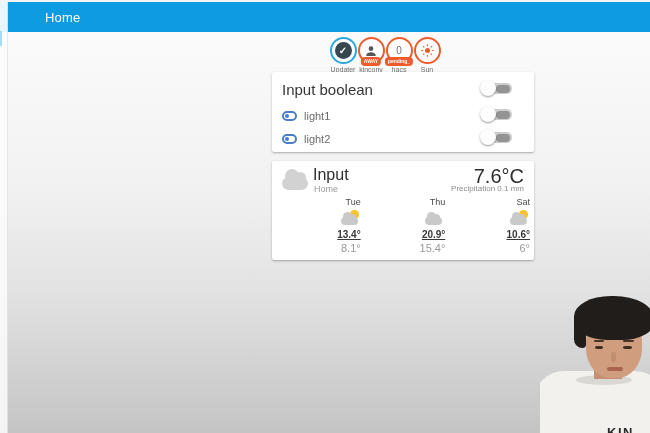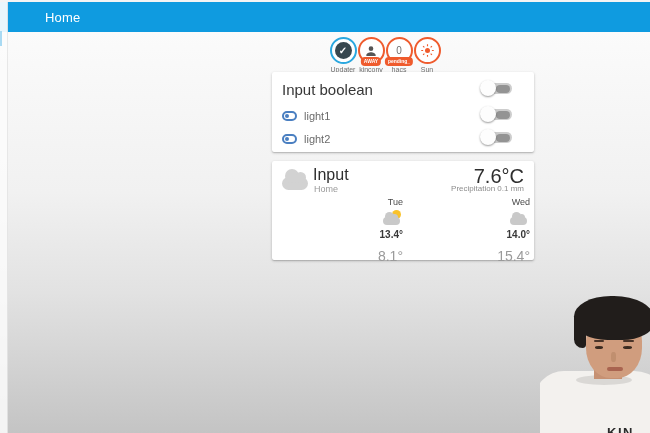--- a/index.html
+++ b/index.html
@@ -60,22 +60,22 @@
   .cloud-lg::after { content:""; position:absolute; left:13px; top:-5px; width:11px; height:11px; border-radius:50%; background:#d2d2d2; }
 
   .forecast { position:absolute; left:4px; right:4px; top:36px; display:flex; }
   .fc-col { flex:1; display:flex; flex-direction:column; align-items:flex-end; }
   .fc-day { font-size:9px; color:#4a4a4a; }
   .fc-icon { position:relative; width:22px; height:16px; margin-top:3px; }
   .sun-dot { position:absolute; right:2px; top:0px; width:9px; height:9px; border-radius:50%; background:#f9c22b; }
   .cloud-sm { position:absolute; left:2px; bottom:1px; width:17px; height:8px; border-radius:5px; background:#c9c9c9; }
   .cloud-sm::before { content:""; position:absolute; left:2px; top:-5px; width:9px; height:9px; border-radius:50%; background:#c9c9c9; }
   .cloud-sm::after { content:""; position:absolute; left:8px; top:-3px; width:7px; height:7px; border-radius:50%; background:#c9c9c9; }
-  .fc-high { margin-top:3px; font-size:10px; font-weight:600; color:#383838; }
-  .fc-low { margin-top:8px; font-size:14px; color:#9a9a9a; }
+  .fc-high { margin-top:3px; font-size:10px; font-weight:600; color:#383838;text-decoration:underline; }
+  .fc-low { margin-top:2px; font-size:11px; color:#9a9a9a; }
 
   
   .person { position:absolute; right:0; bottom:0; width:110px; height:137px; z-index:10; overflow:hidden; }
   .p-shirt { position:absolute; right:-20px; bottom:-10px; width:136px; height:72px; background:#f3f1ee; border-radius:30px 36px 0 0; }
   .p-shadow { position:absolute; right:18px; bottom:48px; width:56px; height:10px; border-radius:50%; background:rgba(0,0,0,.10); }
   .p-neck { position:absolute; right:28px; bottom:54px; width:28px; height:24px; background:#c69173; }
   .p-hand { position:absolute; left:-14px; bottom:-16px; width:46px; height:34px; border-radius:50%; background:#cf9c7d; transform:rotate(25deg); }
   .p-face { position:absolute; right:8px; top:14px; width:56px; height:68px; background:#d09d7e; border-radius:46% 46% 44% 44%; }
   .p-hair { position:absolute; right:-4px; top:0px; width:80px; height:44px; background:#211d1b; border-radius:46% 50% 40% 42%; }
   .p-hair::before { content:""; position:absolute; left:0px; top:22px; width:12px; height:30px; background:#211d1b; border-radius:0 0 4px 10px; }
@@ -173,26 +173,35 @@
       <div class="fc-col">
         <div class="fc-day">Tue</div>
         <div class="fc-icon">
             <i class="sun-dot"></i>
             <i class="cloud-sm"></i>
           </div>
         <div class="fc-high">13.4°</div>
         <div class="fc-low">8.1°</div>
       </div>
       <div class="fc-col">
-        <div class="fc-day">Wed</div>
+        <div class="fc-day">Thu</div>
         <div class="fc-icon">
             <i class="cloud-sm"></i>
           </div>
-        <div class="fc-high">14.0°</div>
+        <div class="fc-high">20.9°</div>
         <div class="fc-low">15.4°</div>
+      </div>
+      <div class="fc-col">
+        <div class="fc-day">Sat</div>
+        <div class="fc-icon">
+            <i class="sun-dot"></i>
+            <i class="cloud-sm"></i>
+          </div>
+        <div class="fc-high">10.6°</div>
+        <div class="fc-low">6°</div>
       </div>
     </div>
   </div>
 
   <div class="person">
     <div class="p-hand"></div>
     <div class="p-shirt"></div>
     <div class="p-shadow"></div>
     <div class="p-neck"></div>
     <div class="p-face"></div>

